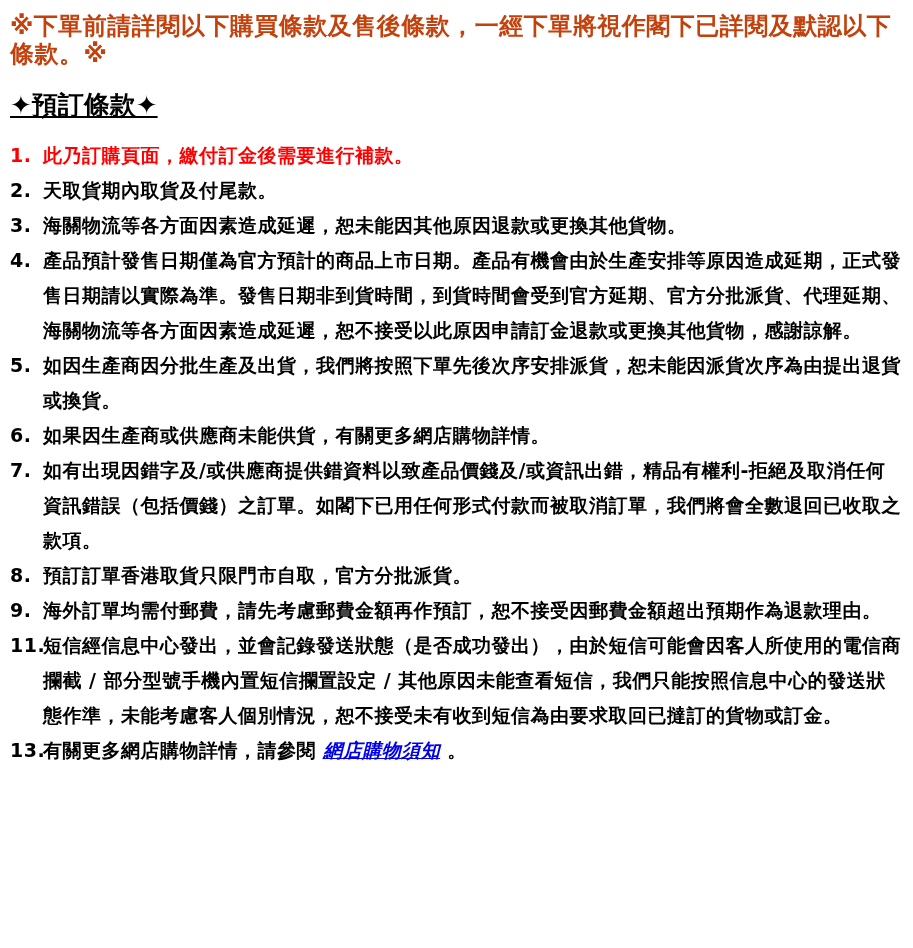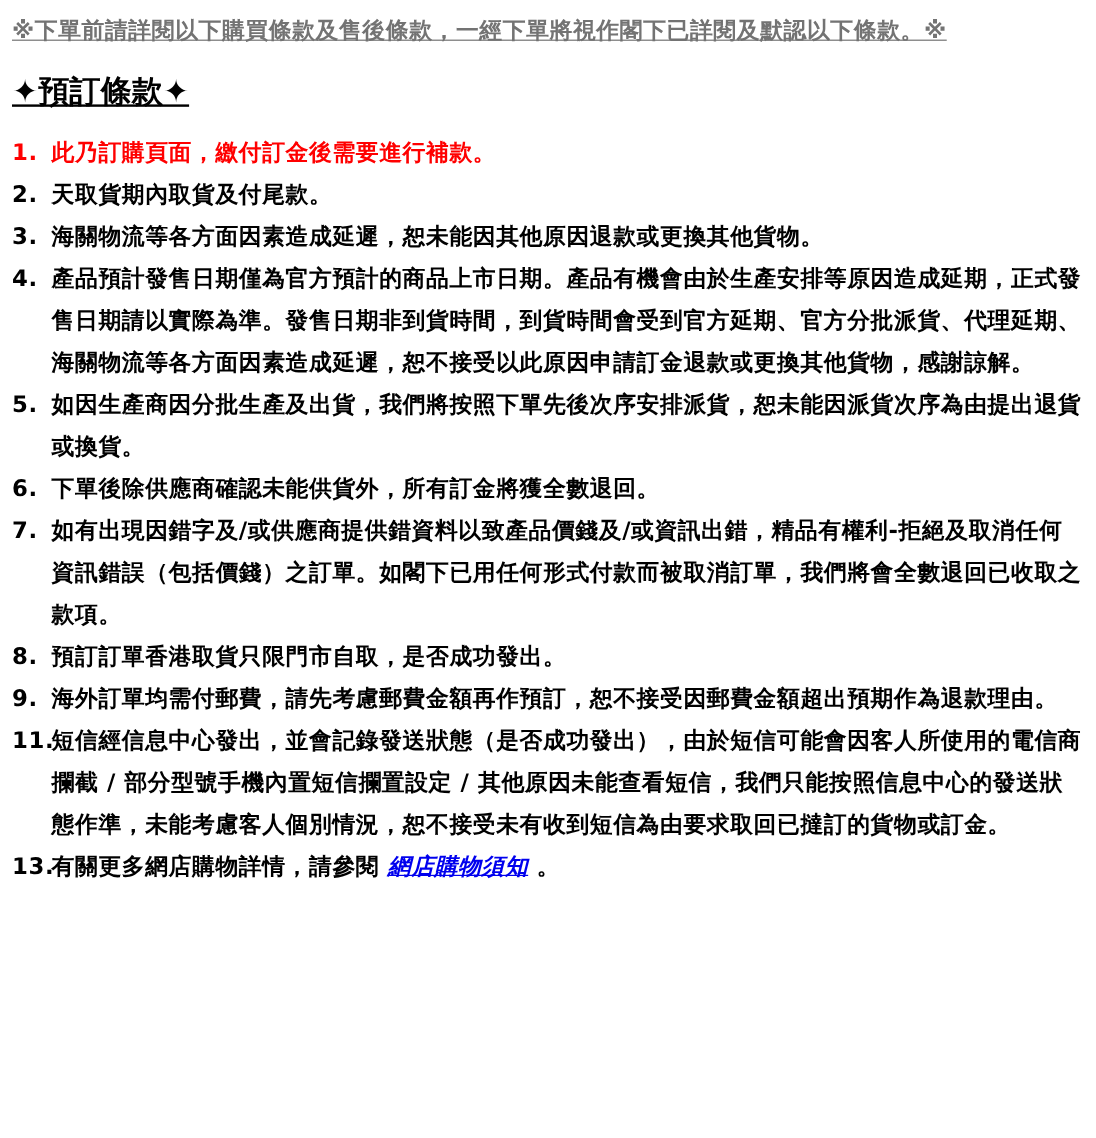--- a/index.html
+++ b/index.html
@@ -11,23 +11,22 @@
     width: 913px;
     min-height: 948px;
     box-sizing: border-box;
     padding: 8px 12px 10px 10px;
     background: #ffffff;
     font-family: "DejaVu Sans", "Liberation Sans", sans-serif;
     font-weight: bold;
     color: #000000;
   }
   .title {
-    color: #737373;
-    text-decoration: underline;
-    font-size: 19px;
+    color: #c2410c;
+    font-size: 24px;
     line-height: 28px;
     margin: 4px 0 24px 0;
     letter-spacing: 0.5px;
   }
   .section-heading {
     color: #000000;
     text-decoration: underline;
     font-size: 26px;
     line-height: 26px;
     margin: 0 0 20px 0;
@@ -88,29 +87,29 @@
       <div class="term-item">
         <span class="term-number">4.</span>
         <span class="term-text"><span>產品預計發售日期僅為官方預計的商品上市日期。產品有機會由於生產安排等原因造成延期，正式發售日期請以實際為準。發售日期非到貨時間，到貨時間會受到官方延期、官方分批派貨、代理延期、海關物流等各方面因素造成延遲，恕不接受以此原因申請訂金退款或更換其他貨物，感謝諒解。</span></span>
       </div>
       <div class="term-item">
         <span class="term-number">5.</span>
         <span class="term-text"><span>如因生產商因分批生產及出貨，我們將按照下單先後次序安排派貨，恕未能因派貨次序為由提出退貨或換貨。</span></span>
       </div>
       <div class="term-item">
         <span class="term-number">6.</span>
-        <span class="term-text"><span>下單後除供應商確認未能供貨外，所有訂金將獲全數退回。</span></span>
+        <span class="term-text"><span>如果因生產商或供應商未能供貨，有關更多網店購物詳情。</span></span>
       </div>
       <div class="term-item">
         <span class="term-number">7.</span>
         <span class="term-text"><span>如有出現因錯字及/或供應商提供錯資料以致產品價錢及/或資訊出錯，精品有權利-拒絕及取消任何資訊錯誤（包括價錢）之訂單。如閣下已用任何形式付款而被取消訂單，我們將會全數退回已收取之款項。</span></span>
       </div>
       <div class="term-item">
         <span class="term-number">8.</span>
-        <span class="term-text"><span>預訂訂單香港取貨只限門市自取，是否成功發出。</span></span>
+        <span class="term-text"><span>預訂訂單香港取貨只限門市自取，官方分批派貨。</span></span>
       </div>
       <div class="term-item">
         <span class="term-number">9.</span>
         <span class="term-text"><span>海外訂單均需付郵費，請先考慮郵費金額再作預訂，恕不接受因郵費金額超出預期作為退款理由。</span></span>
       </div>
       <div class="term-item">
         <span class="term-number">11.</span>
         <span class="term-text"><span>短信經信息中心發出，並會記錄發送狀態（是否成功發出），由於短信可能會因客人所使用的電信商攔截 / 部分型號手機內置短信攔置設定 / 其他原因未能查看短信，我們只能按照信息中心的發送狀態作準，未能考慮客人個別情況，恕不接受未有收到短信為由要求取回已撻訂的貨物或訂金。</span></span>
       </div>
       <div class="term-item">

